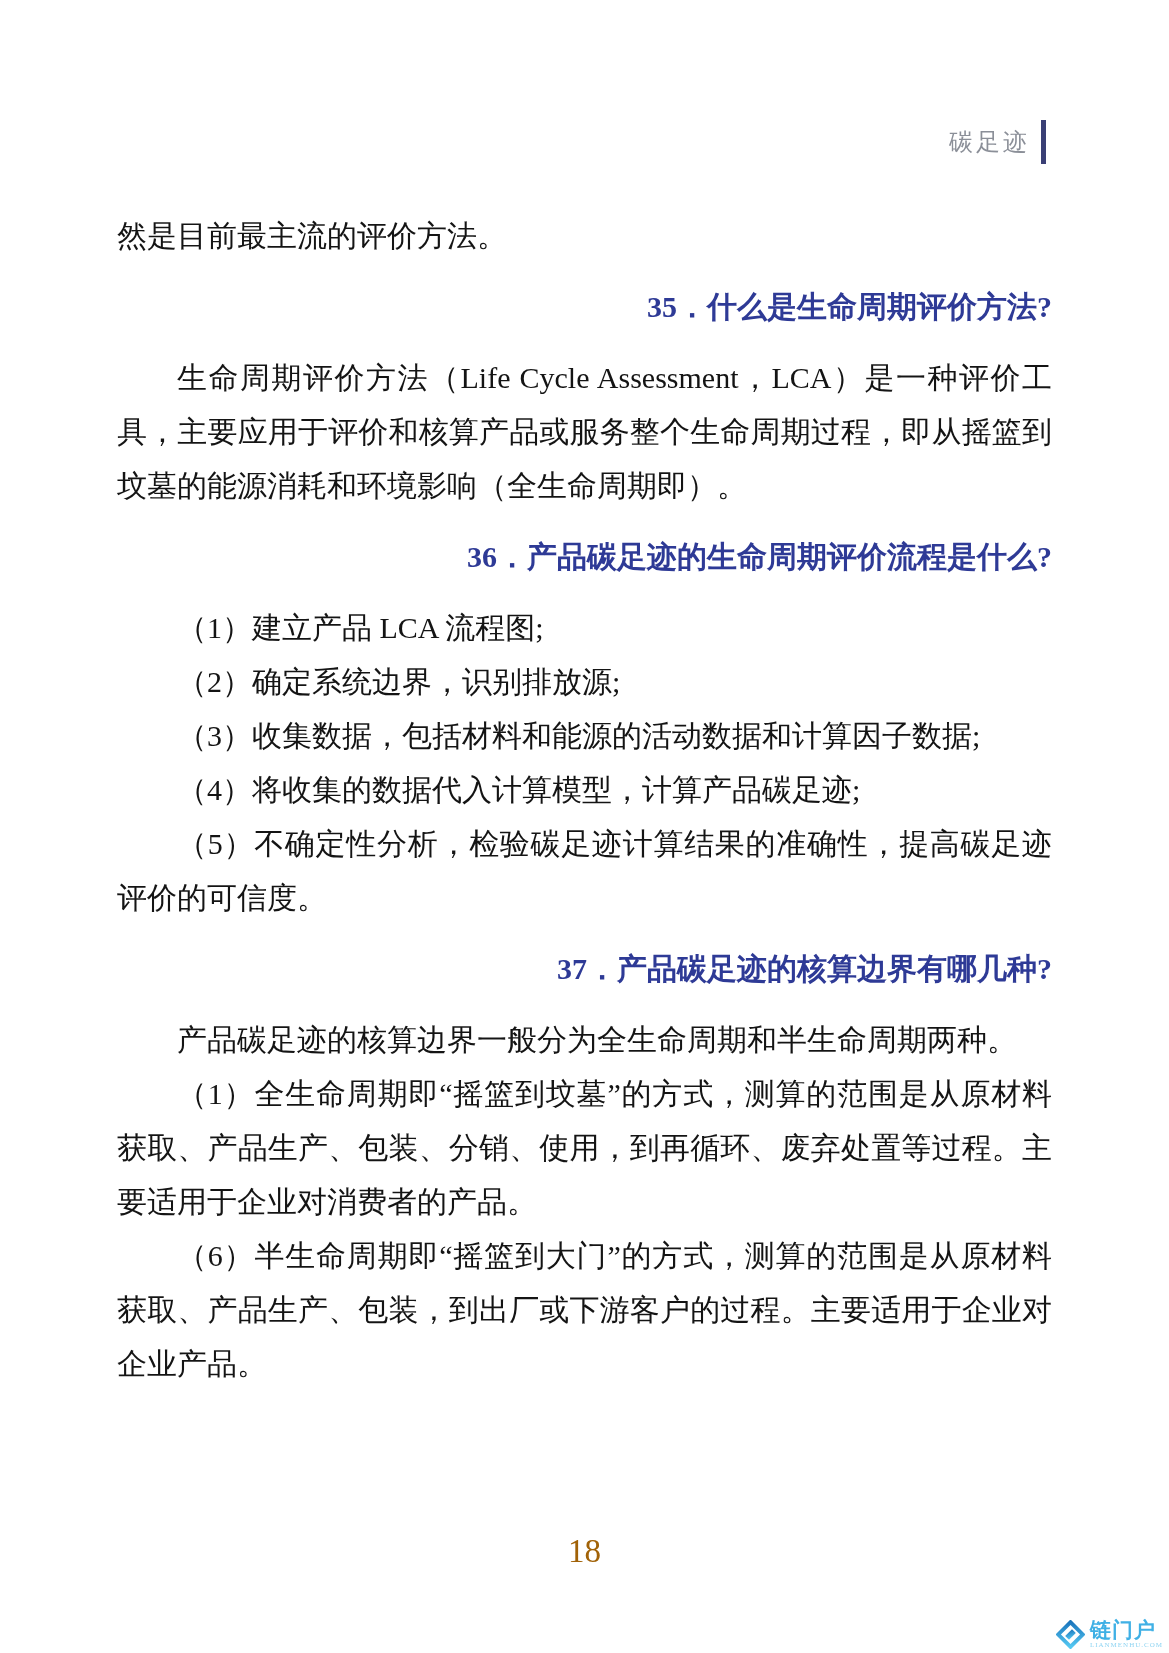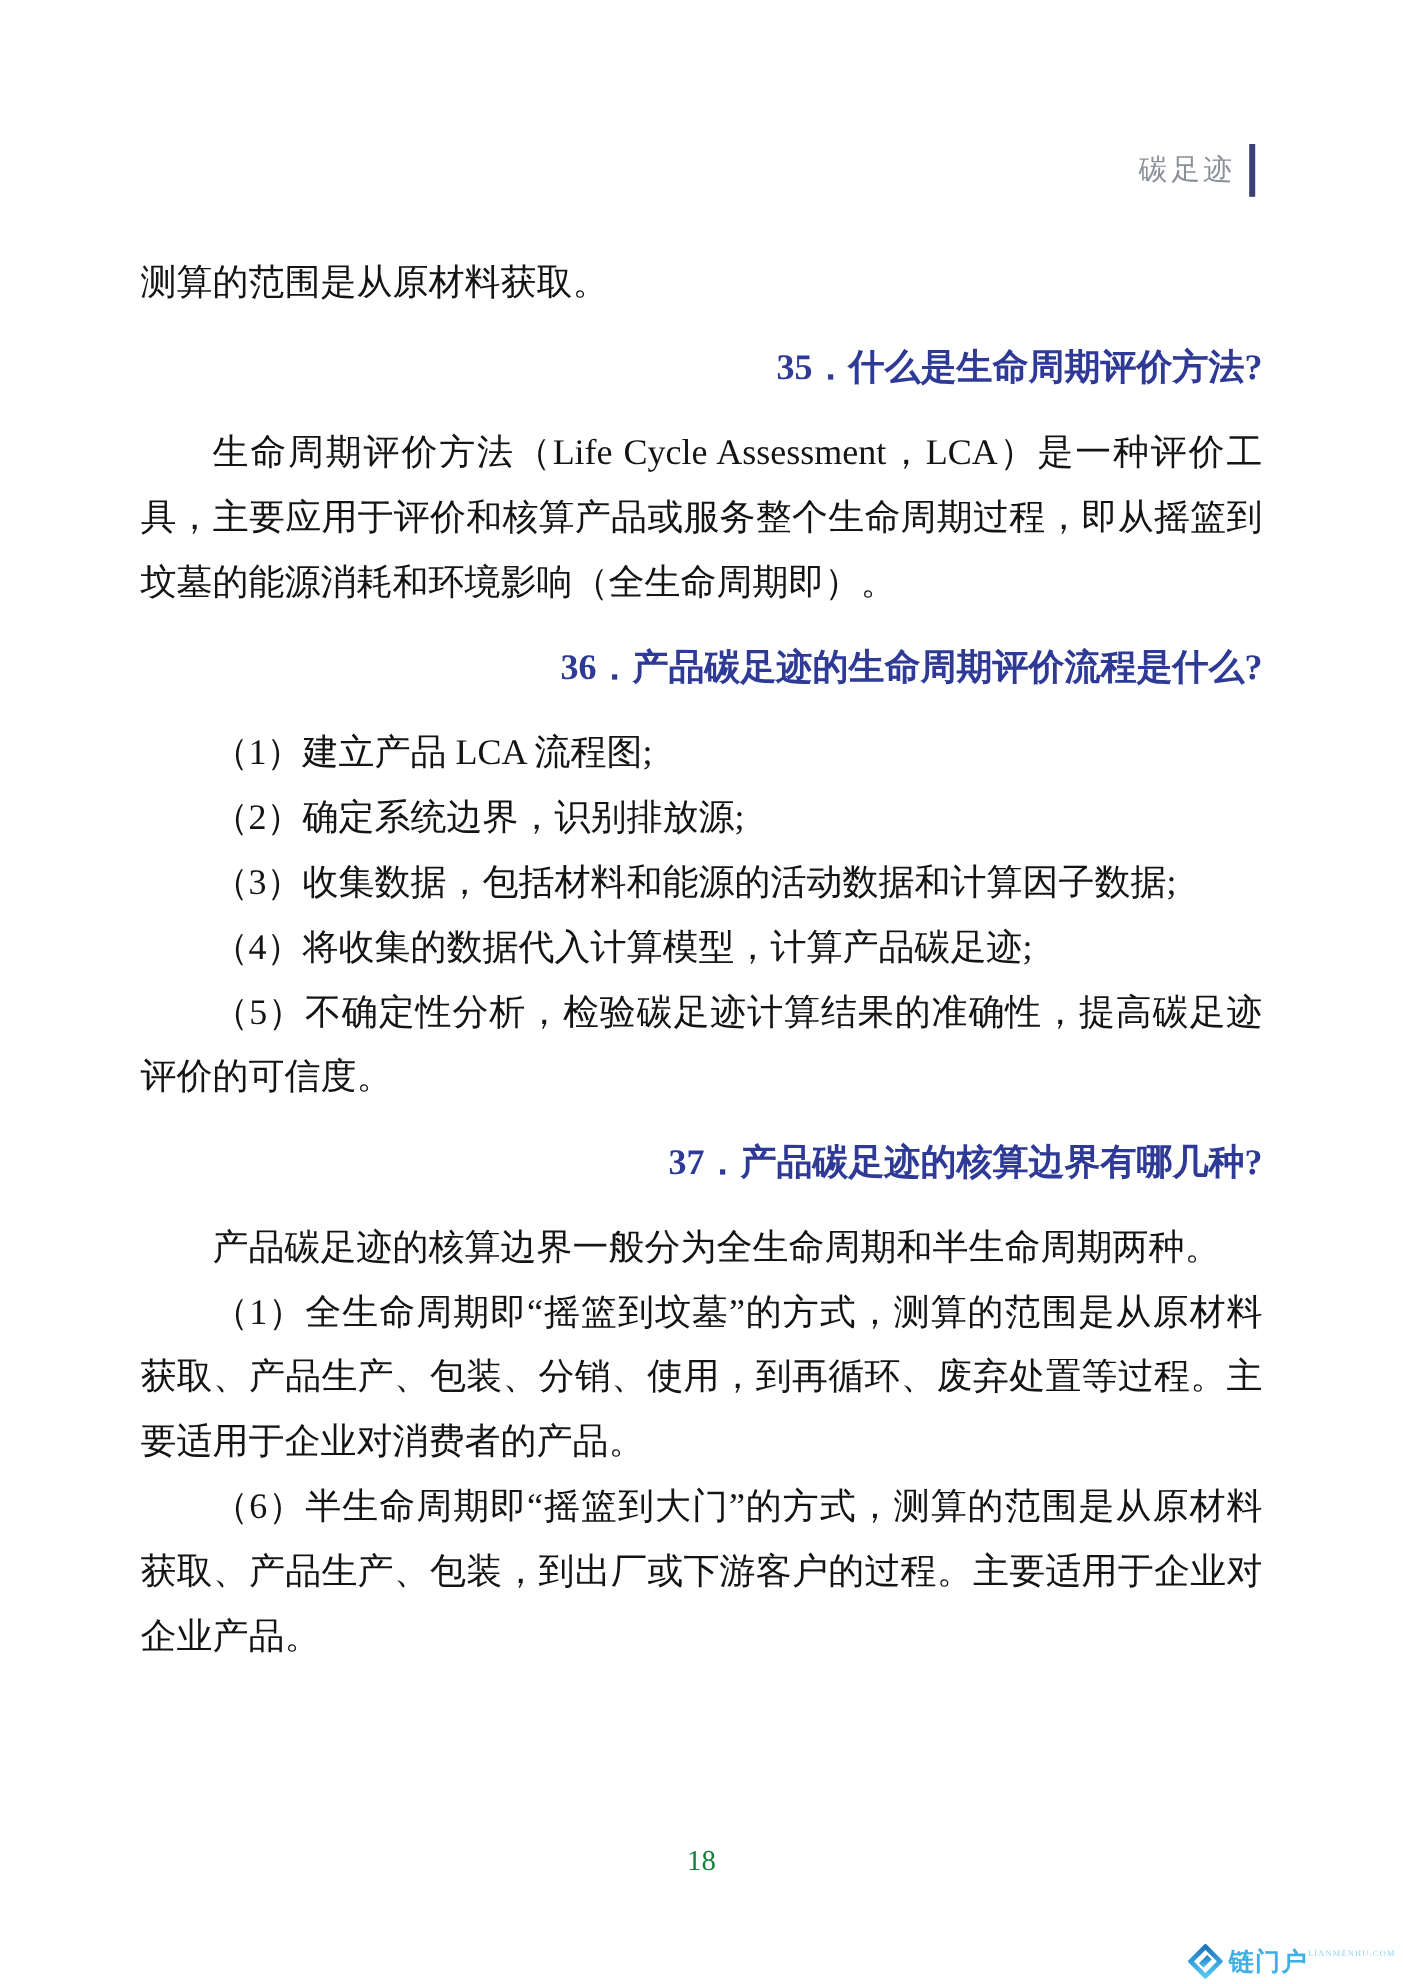--- a/index.html
+++ b/index.html
@@ -50,32 +50,32 @@
     text-indent: 2em;
     text-align: right;
   }
 
   
   .page-number {
     position: absolute;
     top: 1524px; left: 0;
     width: 100%;
     text-align: center;
-    font-size: 24px;
+    font-size: 33px;
     line-height: 54px;
-    color: #15803d;
+    color: #a16207;
   }
 
   
   .watermark {
     position: absolute;
     right: 6px; bottom: 4px;
     display: flex; align-items: center; gap: 5px;
   }
-  .wm-text { display: flex; flex-direction: row; align-items: flex-start; }
+  .wm-text { display: flex; flex-direction: column; align-items: flex-start; }
   .wm-name {
     font-size: 21px;
     font-weight: bold;
     color: #3fb0e5;
     line-height: 22px;
     letter-spacing: 1px;
   }
   .wm-url {
     font-size: 7px;
     color: #8fd4f2;
@@ -87,21 +87,21 @@
 <body>
 
 <div class="page">
 
   <header class="page-header">
     <span class="header-label">碳足迹</span>
     <span class="header-bar"></span>
   </header>
 
   <main class="content">
-    <p class="body-p no-indent">测算的范围是从原材料获取。</p>
+    <p class="body-p no-indent">然是目前最主流的评价方法。</p>
 
     <h2 class="q-heading">35．什么是生命周期评价方法?</h2>
     <p class="body-p">生命周期评价方法（Life Cycle Assessment，LCA）是一种评价工具，主要应用于评价和核算产品或服务整个生命周期过程，即从摇篮到坟墓的能源消耗和环境影响（全生命周期即）。</p>
 
     <h2 class="q-heading">36．产品碳足迹的生命周期评价流程是什么?</h2>
     <p class="body-p">（1）建立产品 LCA 流程图;</p>
     <p class="body-p">（2）确定系统边界，识别排放源;</p>
     <p class="body-p">（3）收集数据，包括材料和能源的活动数据和计算因子数据;</p>
     <p class="body-p">（4）将收集的数据代入计算模型，计算产品碳足迹;</p>
     <p class="body-p">（5）不确定性分析，检验碳足迹计算结果的准确性，提高碳足迹评价的可信度。</p>

